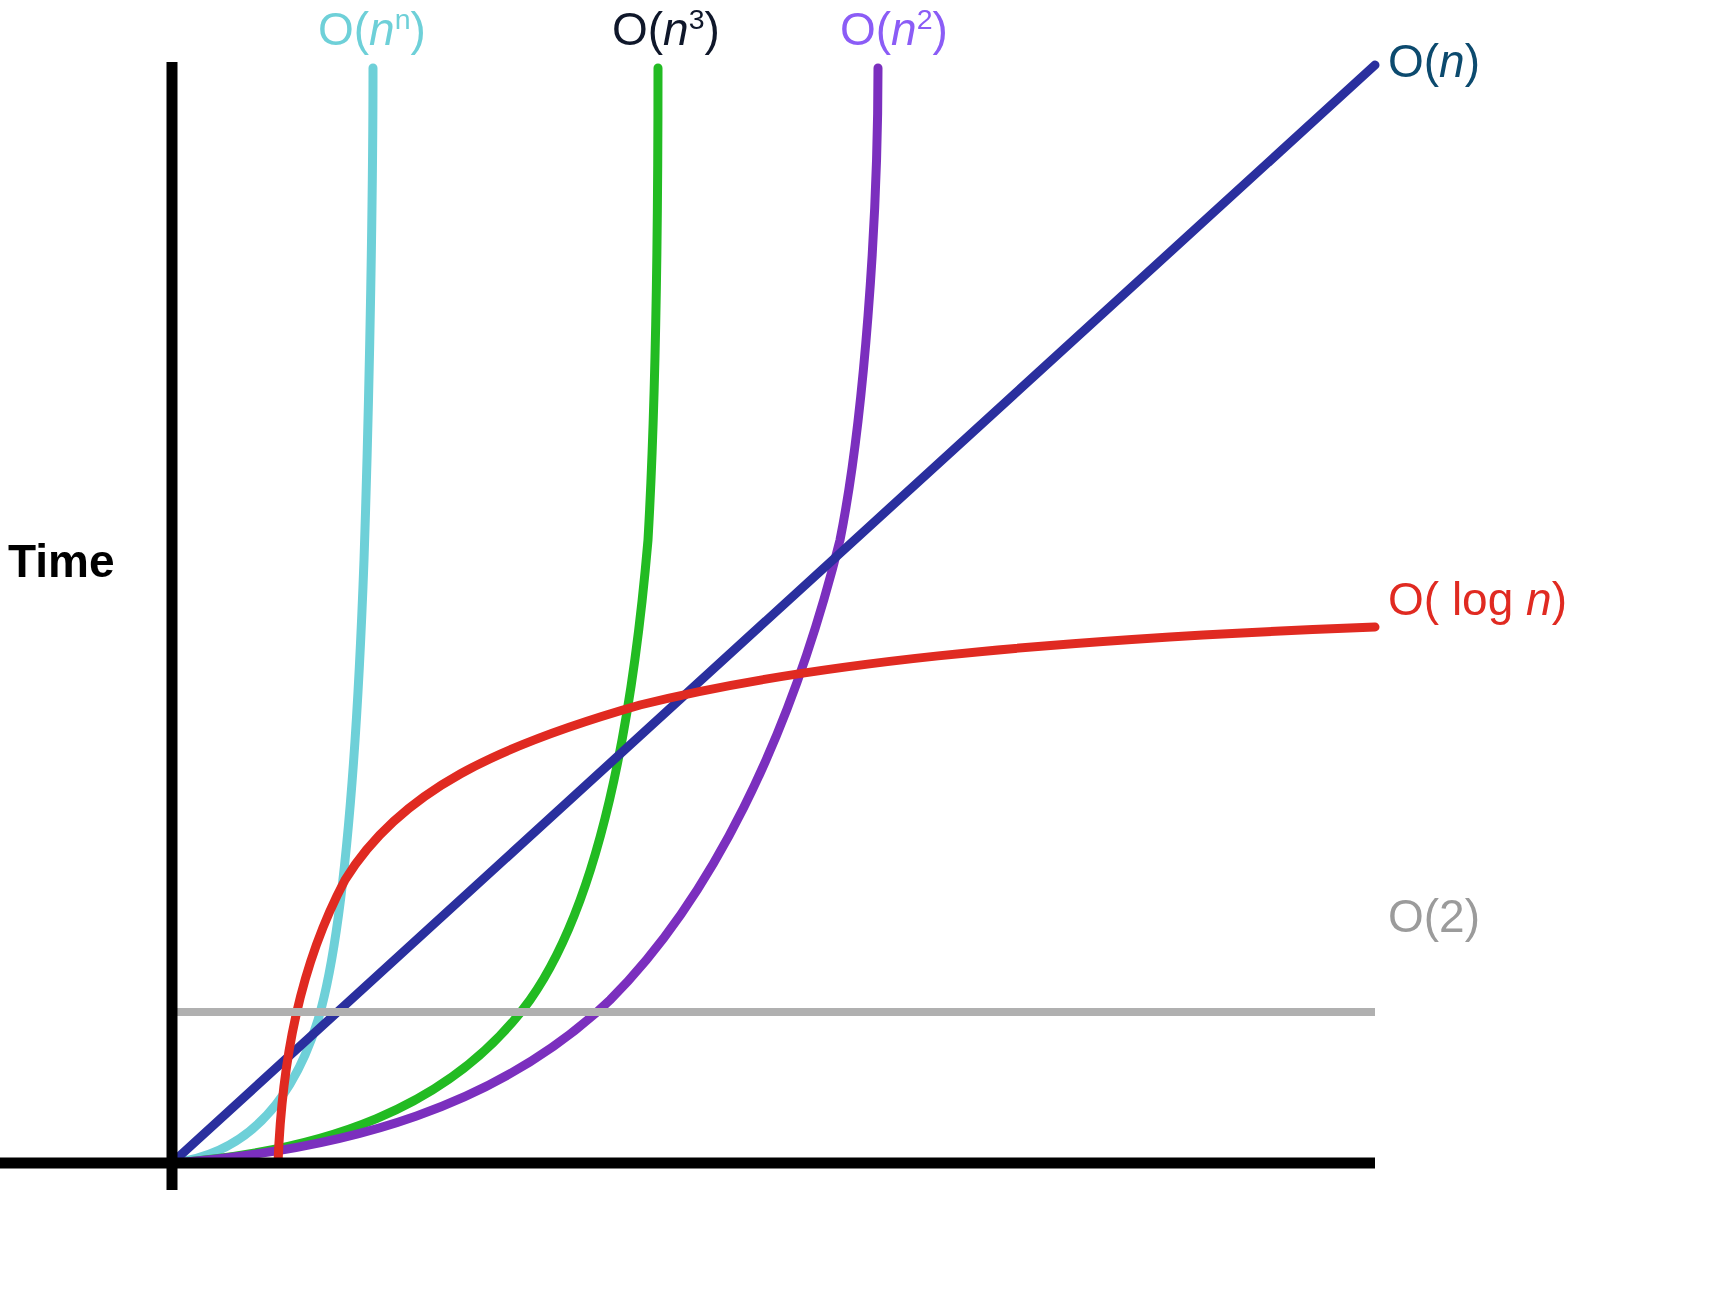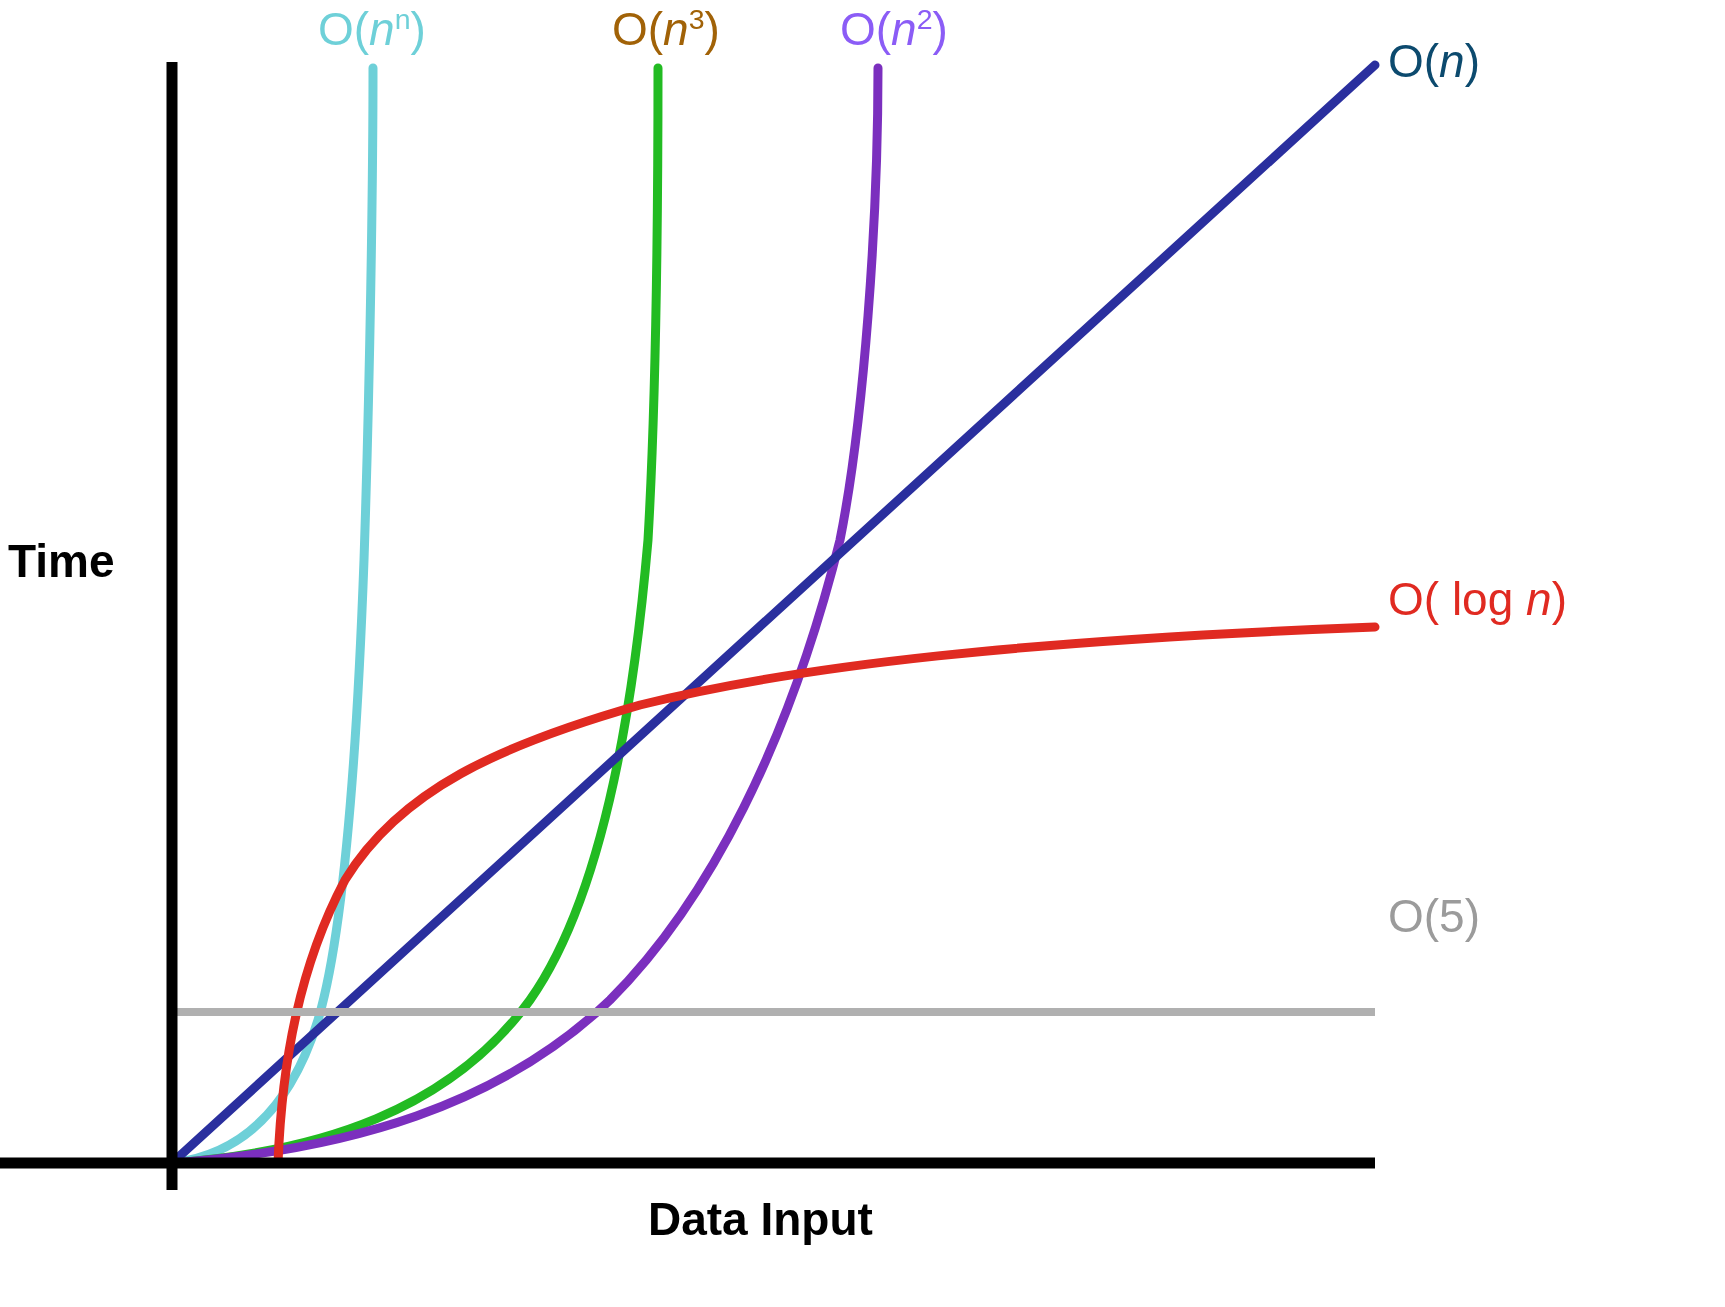--- a/index.html
+++ b/index.html
@@ -44,21 +44,21 @@
     vertical-align: super;
     line-height: 0;
   }
   .axis-lbl {
     font-size: 46px;
     font-weight: 700;
     color: #000000;
   }
   
   #lbl-nn   { left: 318px; top: 6px;    color: #6ed0d8; }
-  #lbl-n3   { left: 612px; top: 6px;    color: #a16207; }
+  #lbl-n3   { left: 612px; top: 6px;    color: #0f172a; }
   #lbl-n2   { left: 840px; top: 6px;    color: #8b5cf6; }
   #lbl-n    { left: 1388px; top: 38px;  color: #0c4a6e; }
   #lbl-logn { left: 1388px; top: 576px; color: #e02a21; }
   #lbl-1    { left: 1388px; top: 893px; color: #9b9b9b; }
   #lbl-time { left: 8px;   top: 538px; }
   #lbl-data { left: 648px; top: 1196px; }
 </style>
 </head>
 <body>
 
@@ -85,18 +85,17 @@
   <div class="lbl curve-lbl" id="lbl-nn"><span>O(</span><span class="var">n</span><sup>n</sup><span>)</span></div>
 
   <div class="lbl curve-lbl" id="lbl-n3"><span>O(</span><span class="var">n</span><sup>3</sup><span>)</span></div>
 
   <div class="lbl curve-lbl" id="lbl-n2"><span>O(</span><span class="var">n</span><sup>2</sup><span>)</span></div>
 
   <div class="lbl curve-lbl" id="lbl-n"><span>O(</span><span class="var">n</span><span>)</span></div>
 
   <div class="lbl curve-lbl" id="lbl-logn"><span>O( log </span><span class="var">n</span><span>)</span></div>
 
-  <div class="lbl curve-lbl" id="lbl-1">O(5)</div>
+  <div class="lbl curve-lbl" id="lbl-1">O(2)</div>
 
   <div class="lbl axis-lbl" id="lbl-time">Time</div>
-  <div class="lbl axis-lbl" id="lbl-data">Data Input</div>
 
 </div>
 
 </body></html>

